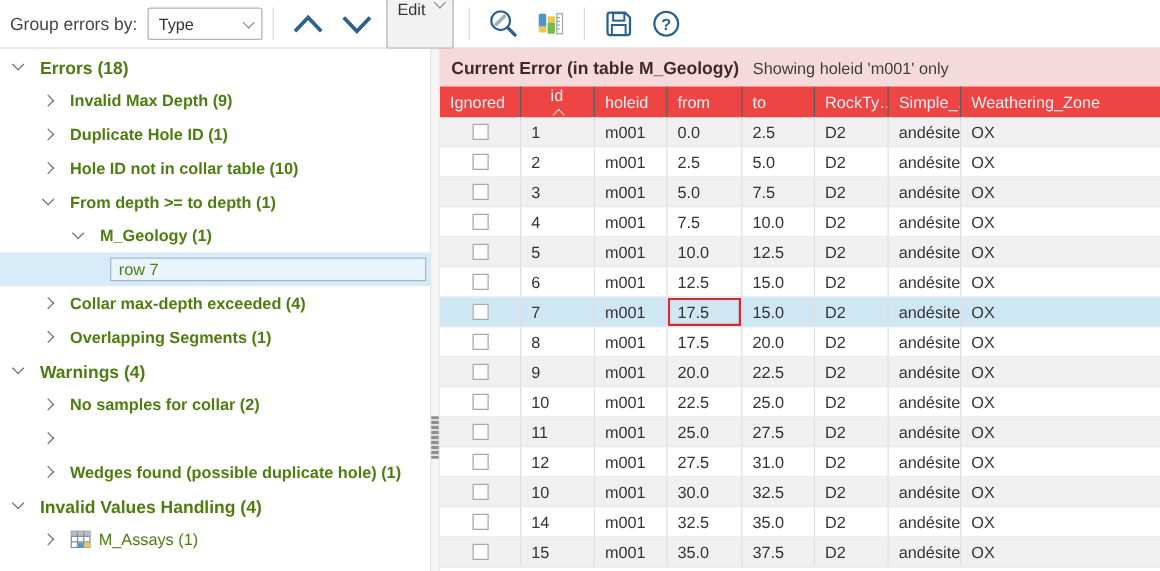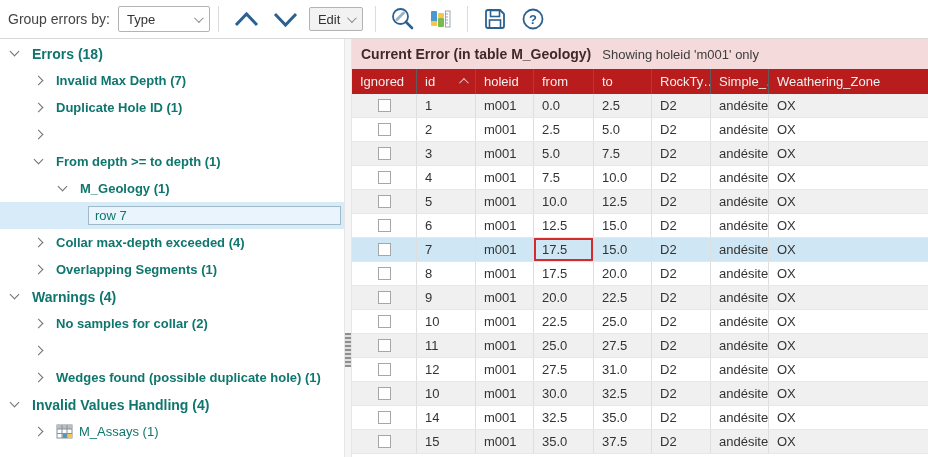--- a/index.html
+++ b/index.html
@@ -12,64 +12,64 @@
              background:#fff; border-bottom:1px solid #d8d8d8; padding-left:8px; }
   .tb-label { font-size:14px; color:#444; margin-right:8px; }
   .combo { width:92px; height:26px; border:1px solid #b3b3b3; border-radius:2px; background:#fff;
            display:flex; align-items:center; justify-content:space-between; padding:0 8px; cursor:default; }
   .combo .val { font-size:13px; color:#333; }
   .chev-sm { width:7px; height:7px; border-right:1.5px solid #8a8a8a; border-bottom:1.5px solid #8a8a8a;
              transform:rotate(45deg) translateY(-2px); }
   .vsep { width:1px; height:26px; background:#dcdcdc; margin:0 8px; }
   .icon-btn { background:none; border:none; padding:2px 4px; margin:0 2px; cursor:pointer;
               display:flex; align-items:center; justify-content:center; }
-  .edit-btn { height:24px; background:#f2f2f2; border:1px solid #b3b3b3; border-radius:2px;
-              display:flex; align-items:center; gap:7px; padding:0 8px; margin:0 4px; cursor:pointer; }
+  .edit-btn { height:40px; background:#f2f2f2; border:1px solid #b3b3b3; border-radius:2px;
+              display:flex; gap:7px; padding:0 8px; margin:0 4px; cursor:pointer; }
   .edit-btn span { font-size:13px; color:#333; }
 
   
   .main { flex:1; display:flex; min-height:0; }
   .tree-panel { width:344px; flex:0 0 344px; background:#fff; overflow:hidden; padding-top:1px; }
   .splitter { width:8px; flex:0 0 8px; background:#f5f5f5; border-left:1px solid #e6e6e6;
               border-right:1px solid #e6e6e6; cursor:col-resize; }
   .grip { width:6px; height:34px; margin:294px auto 0;
           background:repeating-linear-gradient(to bottom, #8f8f8f 0 2px, #dedede 2px 4px); }
   .right-panel { flex:1; display:flex; flex-direction:column; min-width:0; }
 
   
   .titem { height:27px; display:flex; align-items:center; gap:10px; padding-left:8px; cursor:default; }
   .titem .chev { width:14px; height:14px; flex:0 0 14px; position:relative; }
   .titem .chev i { position:absolute; left:3px; top:3px; width:7px; height:7px; display:block; }
   .chev.col i { border-top:1.5px solid #6e6e6e; border-right:1.5px solid #6e6e6e; transform:rotate(45deg); }
   .chev.exp i { border-top:1.5px solid #6e6e6e; border-right:1.5px solid #6e6e6e; transform:rotate(135deg); top:1px; }
-  .titem .t-label { font-size:13px; color:#0f766e; white-space:nowrap; }
+  .titem .t-label { font-size:13px; color:#4d7c0f; white-space:nowrap; }
   .titem.bold .t-label { font-weight:bold; }
   .titem.lvl0 { padding-left:8px; } .titem.lvl0 .t-label { font-size:14px; }
   .titem.lvl1 { padding-left:32px; }
   .titem.lvl2 { padding-left:56px; }
   .titem.lvl3 { padding-left:88px; }
   .titem.selected { background:#d7ecf8; }
   .titem.selected .t-label { flex:1; margin-right:3px; border:1px solid #9fbac9; background:#e9f4fc;
                              padding:1px 6px; }
   .grid-ic { display:none; width:17px; height:15px; flex:0 0 17px; margin-right:-4px; }
   .grid-ic.show { display:block; }
 
   
   .error-bar { height:30px; flex:0 0 30px; background:#f4dada; display:flex; align-items:center; padding-left:9px; }
   .eb-title { font-size:14px; font-weight:bold; color:#41282a; }
   .eb-sub { font-size:13px; color:#3d3d3d; margin-left:11px; }
 
   
   .gtable { flex:1; overflow:hidden; background:#fff; }
   .grow { display:grid; grid-template-columns:64px 59px 58px 60px 58px 59px 58px minmax(0,1fr); }
-  .ghead { height:25px; background:#b91c1c; }
+  .ghead { height:25px; background:#ef4444; }
   .ghead .hcell { color:#f0f0f0; font-size:13px; display:flex; align-items:center; padding-left:8px;
                   border-left:1px solid #5d5d5d; overflow:hidden; white-space:nowrap; }
   .ghead .hcell:first-child { border-left:none; }
-  .ghead .hcell.sorted { justify-content:space-between; padding-right:9px; }
+  .ghead .hcell.sorted { justify-content:space-between; padding-right:9px;flex-direction:column; }
   .sort-up { width:7px; height:7px; border-top:1.6px solid #cfcfcf; border-right:1.6px solid #cfcfcf;
              transform:rotate(-45deg) translateY(2px); }
   .trow { height:24px; background:#fff; border-bottom:1px solid #e7e7e7; }
   .trow:nth-child(odd) { background:#f0f0f0; }
   .trow.selected, .trow.selected:nth-child(odd) { background:#cfe7f5; }
   .trow .cell { font-size:13px; color:#333; display:flex; align-items:center; padding-left:8px;
                 border-left:1px solid #dedede; overflow:hidden; white-space:nowrap; }
   .trow .cell:first-child { border-left:none; justify-content:center; padding-left:0; }
   .cb { width:13px; height:13px; background:#fff; border:1px solid #a6a6a6; display:block; }
   .cell.error-cell { box-shadow:inset 0 0 0 2px #d62b2b; }
@@ -155,34 +155,35 @@
             <i></i>
           </span>
 
     <span class="t-label">Errors (18)</span>
   </div>
         <div class="titem lvl1 bold">
     <span class="chev col">
             <i></i>
           </span>
 
-    <span class="t-label">Invalid Max Depth (7)</span>
+    <span class="t-label">Invalid Max Depth (9)</span>
   </div>
         <div class="titem lvl1 bold">
     <span class="chev col">
             <i></i>
           </span>
 
     <span class="t-label">Duplicate Hole ID (1)</span>
   </div>
         <div class="titem lvl1 bold">
     <span class="chev col">
             <i></i>
           </span>
 
+    <span class="t-label">Hole ID not in collar table (10)</span>
   </div>
         <div class="titem lvl1 bold">
     <span class="chev exp">
             <i></i>
           </span>
 
     <span class="t-label">From depth &gt;= to depth (1)</span>
   </div>
         <div class="titem lvl2 bold">
     <span class="chev exp">

